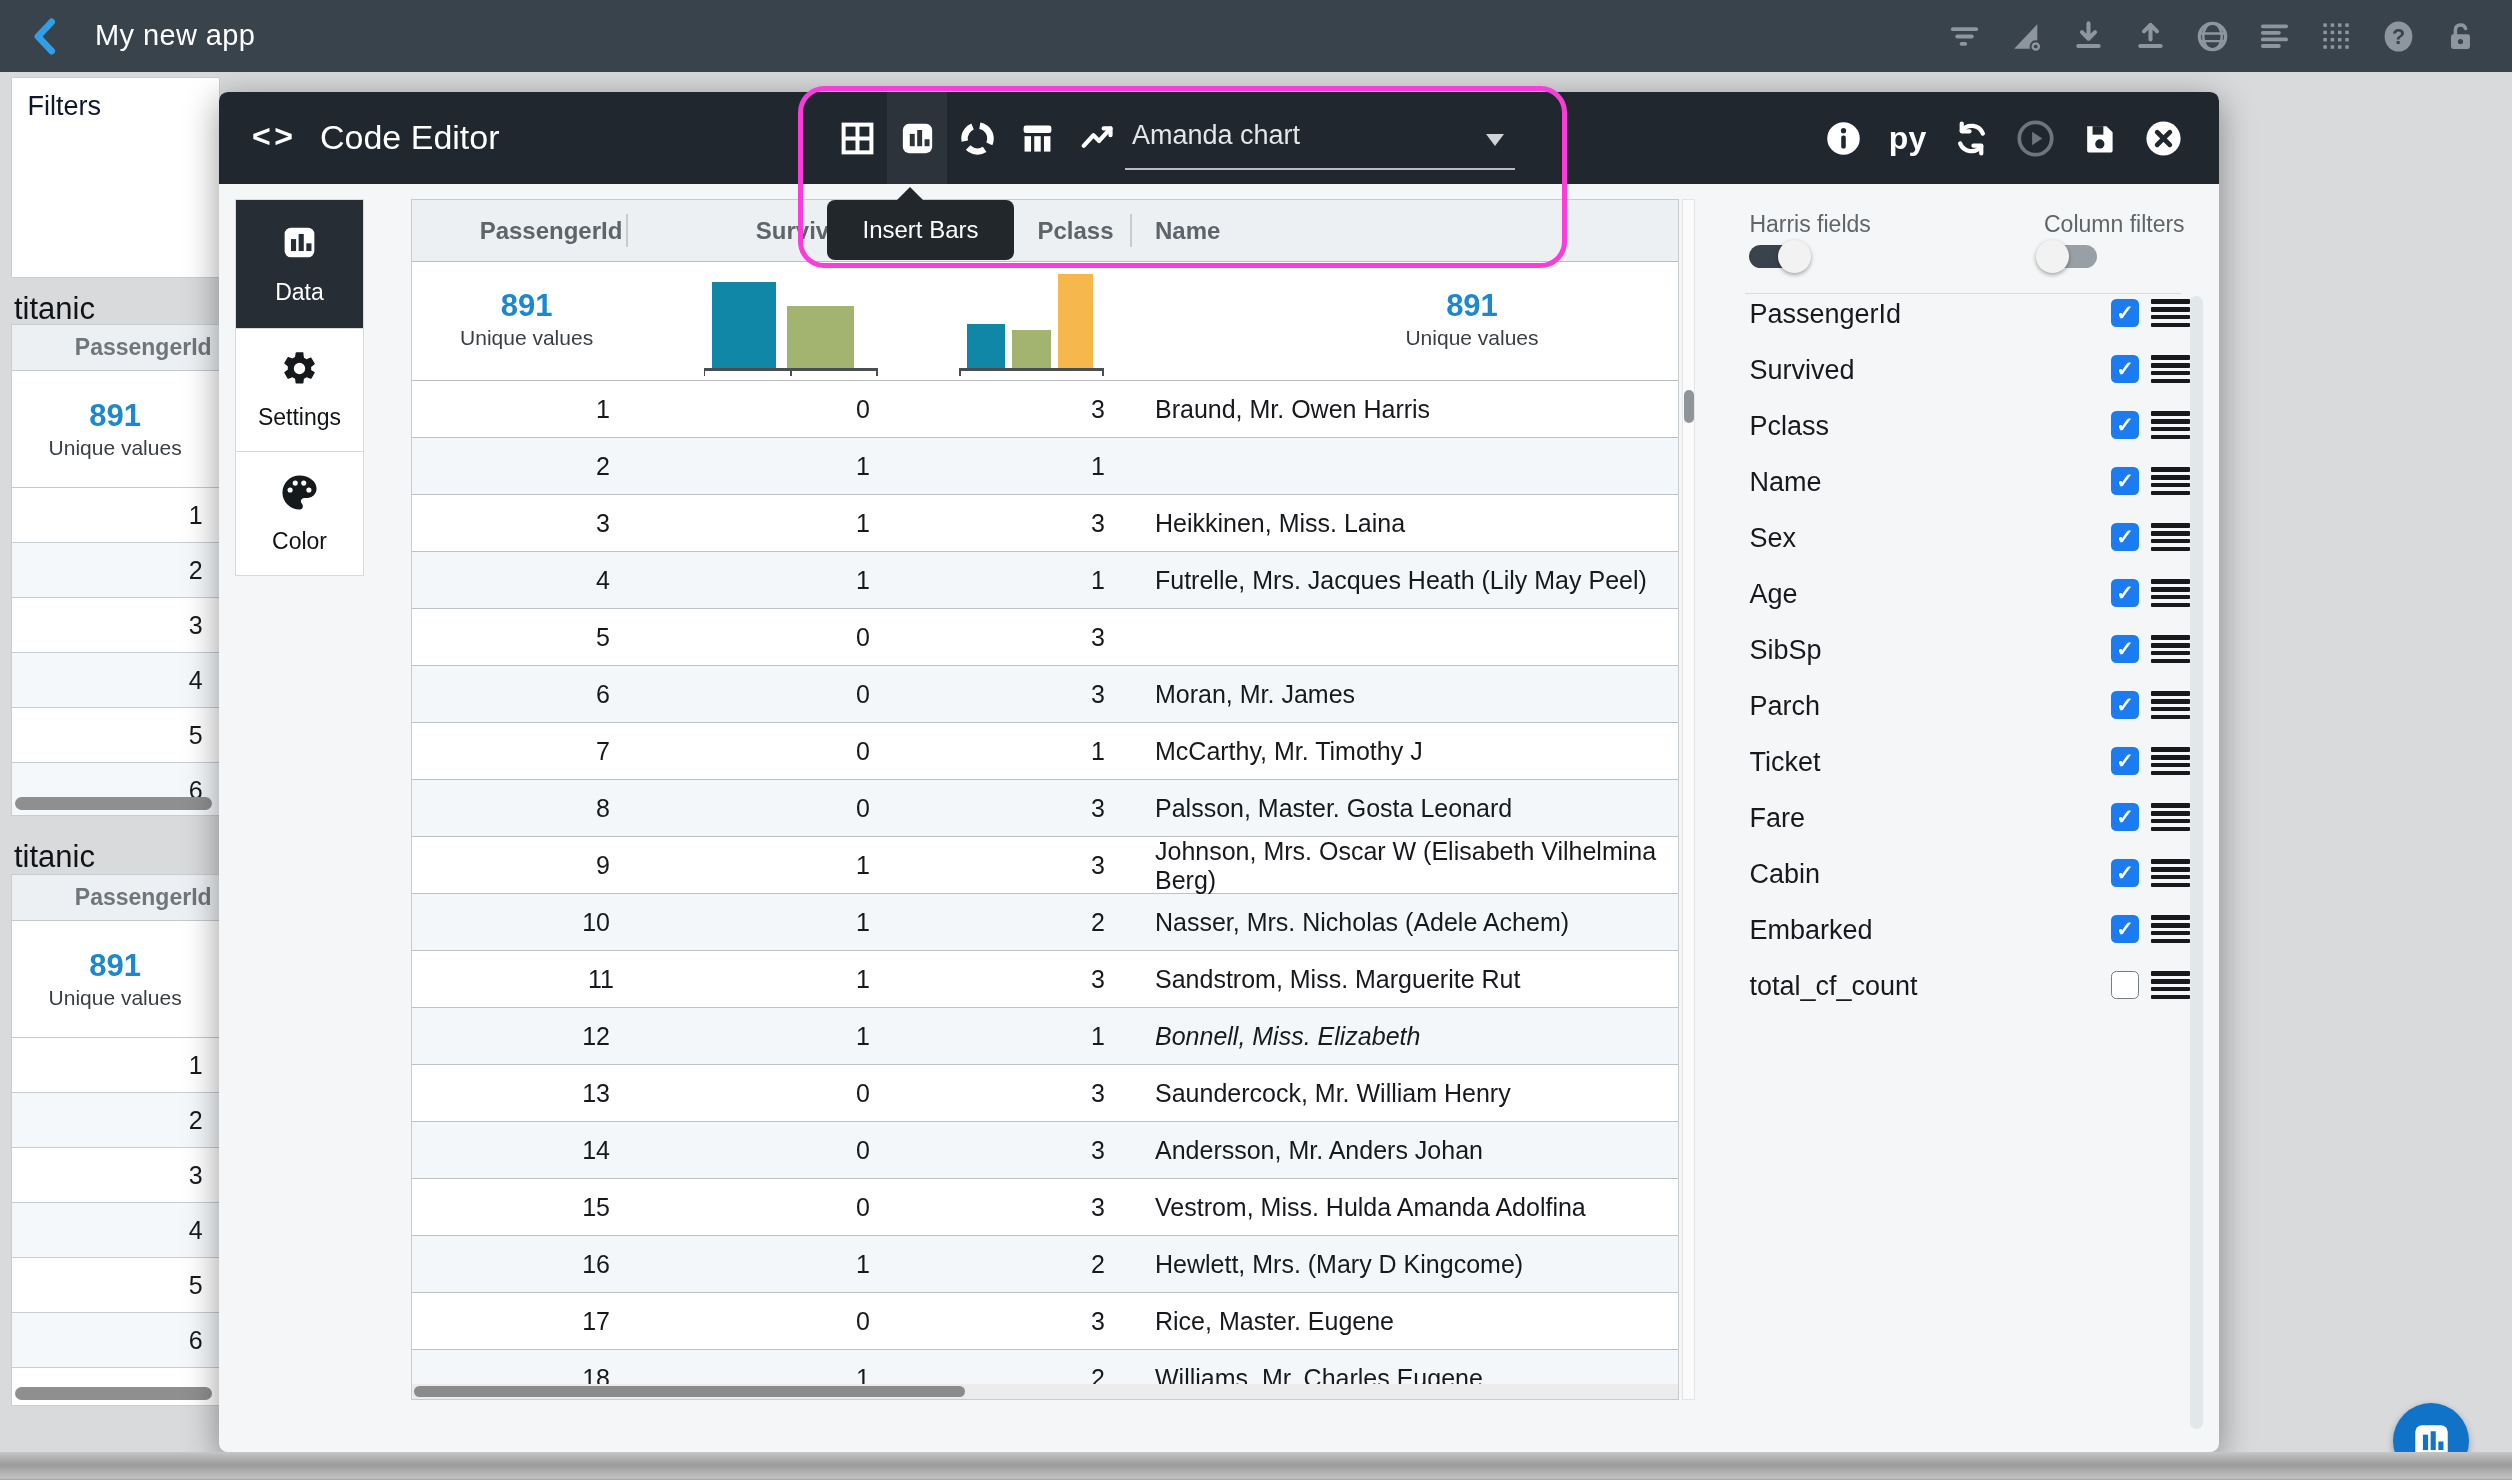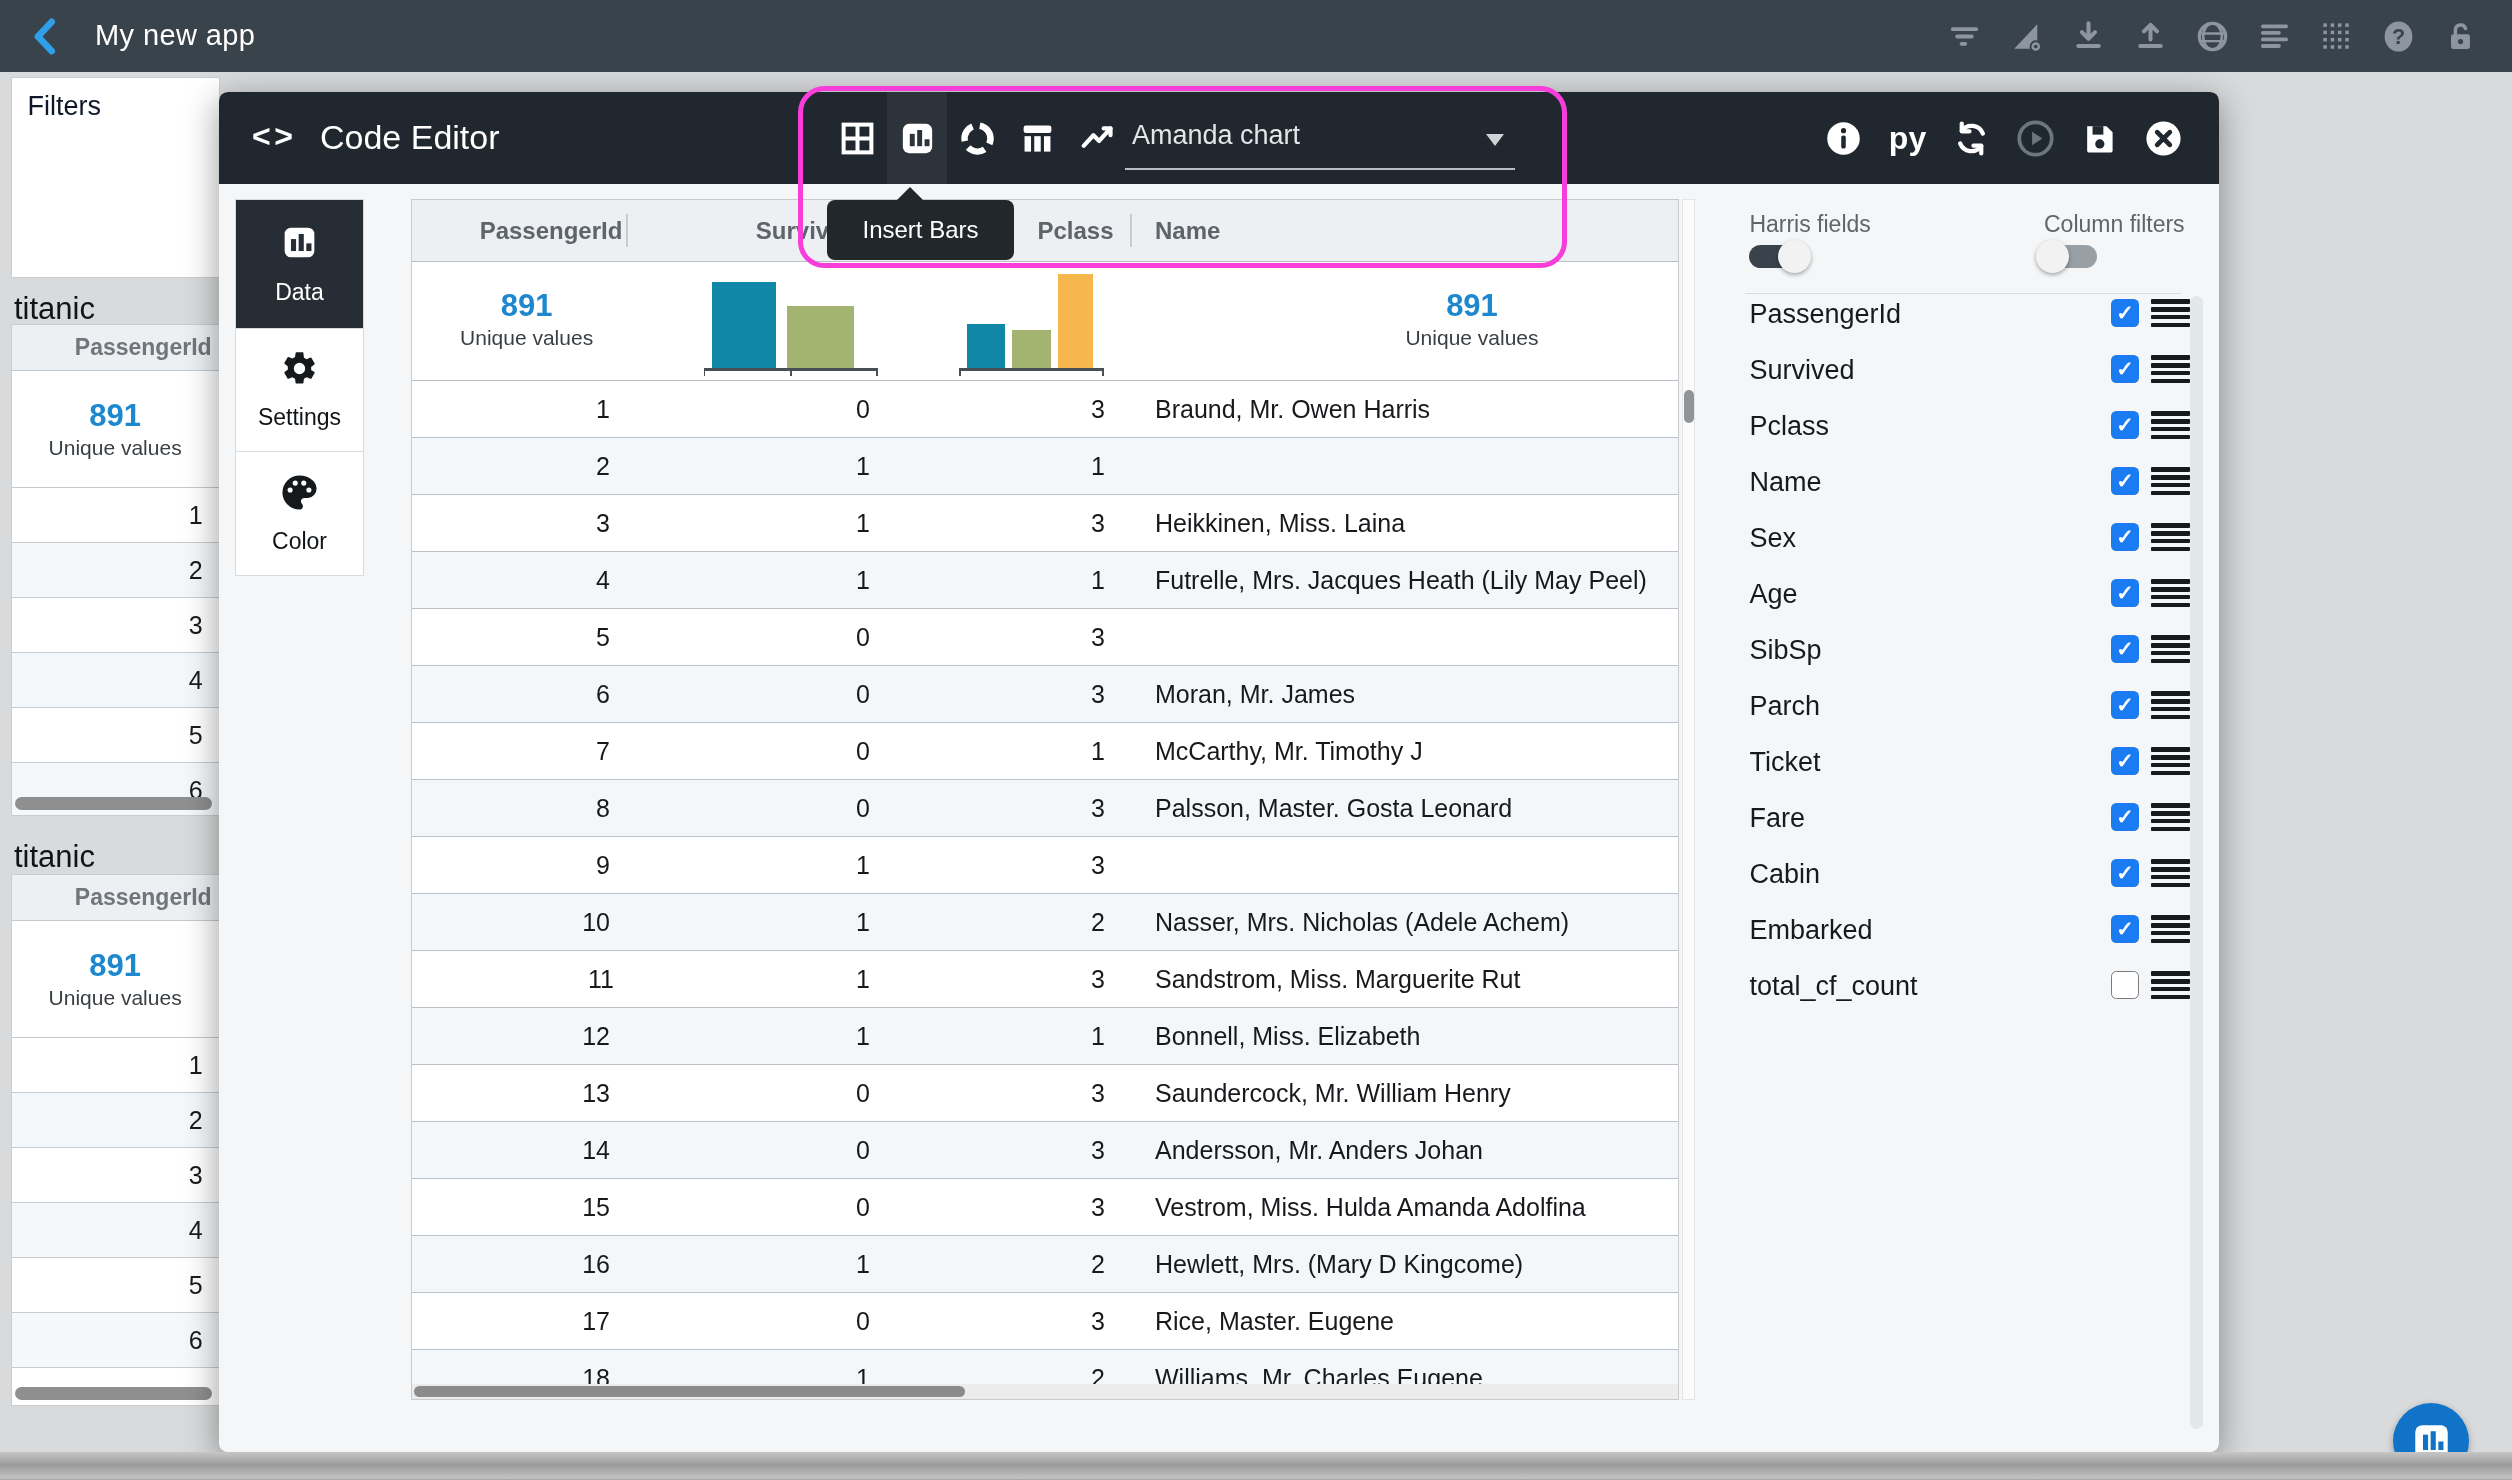--- a/index.html
+++ b/index.html
@@ -433,38 +433,39 @@
         <div class="trow">
           <span class="td r" style="left: 0px; width: 198px;">8</span>
           <span class="td r" style="left: 264px; width: 194px;">0</span>
           <span class="td r" style="left: 529px; width: 164px;">3</span>
           <span class="td" style="left: 743px; width: 520px;">Palsson, Master. Gosta Leonard</span>
         </div>
         <div class="trow">
           <span class="td r" style="left: 0px; width: 198px;">9</span>
           <span class="td r" style="left: 264px; width: 194px;">1</span>
           <span class="td r" style="left: 529px; width: 164px;">3</span>
+          <span class="td" style="left: 743px; width: 520px;">Johnson, Mrs. Oscar W (Elisabeth Vilhelmina Berg)</span>
         </div>
         <div class="trow">
           <span class="td r" style="left: 0px; width: 198px;">10</span>
           <span class="td r" style="left: 264px; width: 194px;">1</span>
           <span class="td r" style="left: 529px; width: 164px;">2</span>
           <span class="td" style="left: 743px; width: 520px;">Nasser, Mrs. Nicholas (Adele Achem)</span>
         </div>
         <div class="trow">
           <span class="td r" style="left: 4px; width: 198px;">11</span>
           <span class="td r" style="left: 264px; width: 194px;">1</span>
           <span class="td r" style="left: 529px; width: 164px;">3</span>
           <span class="td" style="left: 743px; width: 520px;">Sandstrom, Miss. Marguerite Rut</span>
         </div>
         <div class="trow">
           <span class="td r" style="left: 0px; width: 198px;">12</span>
           <span class="td r" style="left: 264px; width: 194px;">1</span>
           <span class="td r" style="left: 529px; width: 164px;">1</span>
-          <span class="td" style="left: 743px; width: 520px;">Bonnell, Miss. Elizabeth</span>
+          <span class="td" style="left: 743px; width: 520px; font-style: italic;">Bonnell, Miss. Elizabeth</span>
         </div>
         <div class="trow">
           <span class="td r" style="left: 0px; width: 198px;">13</span>
           <span class="td r" style="left: 264px; width: 194px;">0</span>
           <span class="td r" style="left: 529px; width: 164px;">3</span>
           <span class="td" style="left: 743px; width: 520px;">Saundercock, Mr. William Henry</span>
         </div>
         <div class="trow">
           <span class="td r" style="left: 0px; width: 198px;">14</span>
           <span class="td r" style="left: 264px; width: 194px;">0</span>

